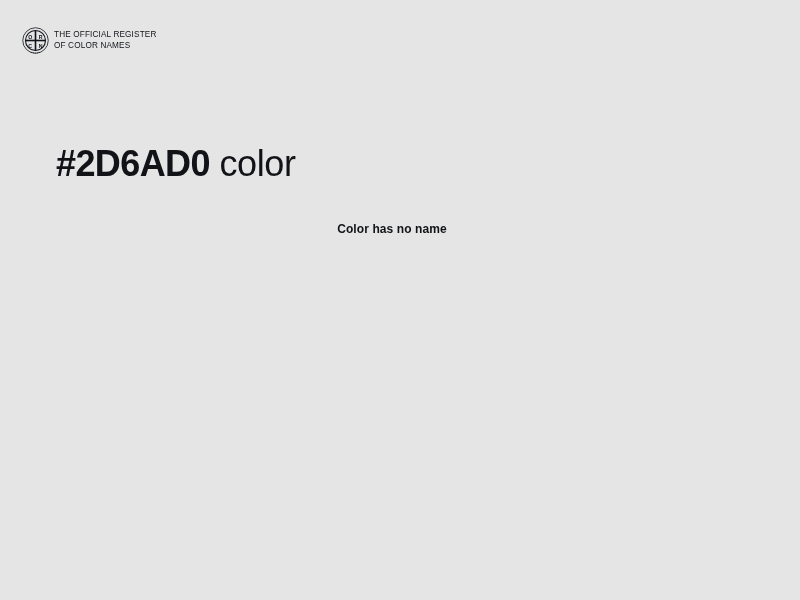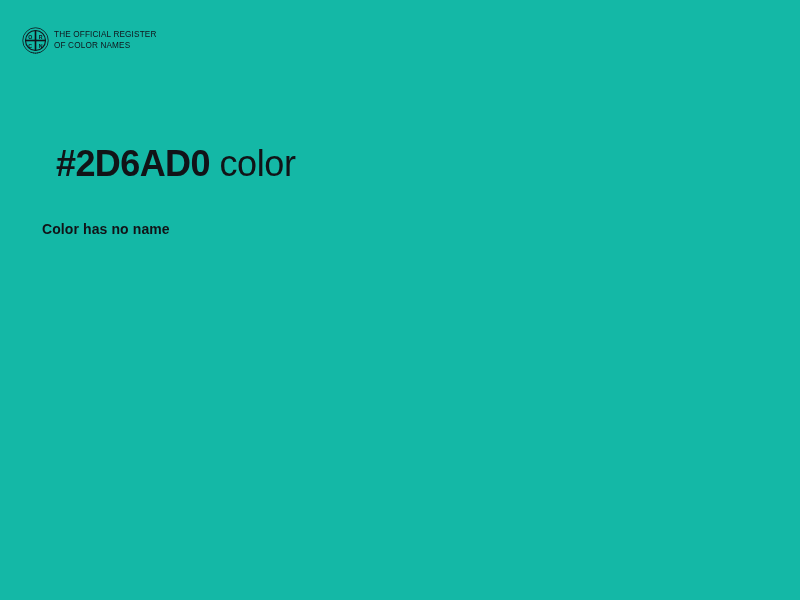--- a/index.html
+++ b/index.html
@@ -76,31 +76,32 @@
     letter-spacing: -0.6px;
   }
   .color-title .word {
     font-weight: 400;
   }
 
   .color-subtitle {
     margin: 0;
     padding-top: 20px;
     color: #111317;
-    font-size: 14px;
+    font-size: 12px;
     line-height: 14px;
     font-weight: 700;
     letter-spacing: 0.1px;
     white-space: nowrap;
+    text-align: center;
   }
 </style>
 </head>
 <body>
 
-<div class="page" style="background: #14b8a6;">
+<div class="page" style="background: #e5e5e5;">
 
   <div class="brand">
 
     <svg class="seal" viewBox="0 0 54 54" aria-hidden="true">
 
       <circle cx="27" cy="27" r="25.5" fill="none" stroke="#10131a" stroke-width="1.6"></circle>
 
       <circle cx="27" cy="27" r="20" fill="none" stroke="#10131a" stroke-width="2.2"></circle>
 
       <rect x="25.4" y="7" width="3.2" height="40" fill="#10131a"></rect>

